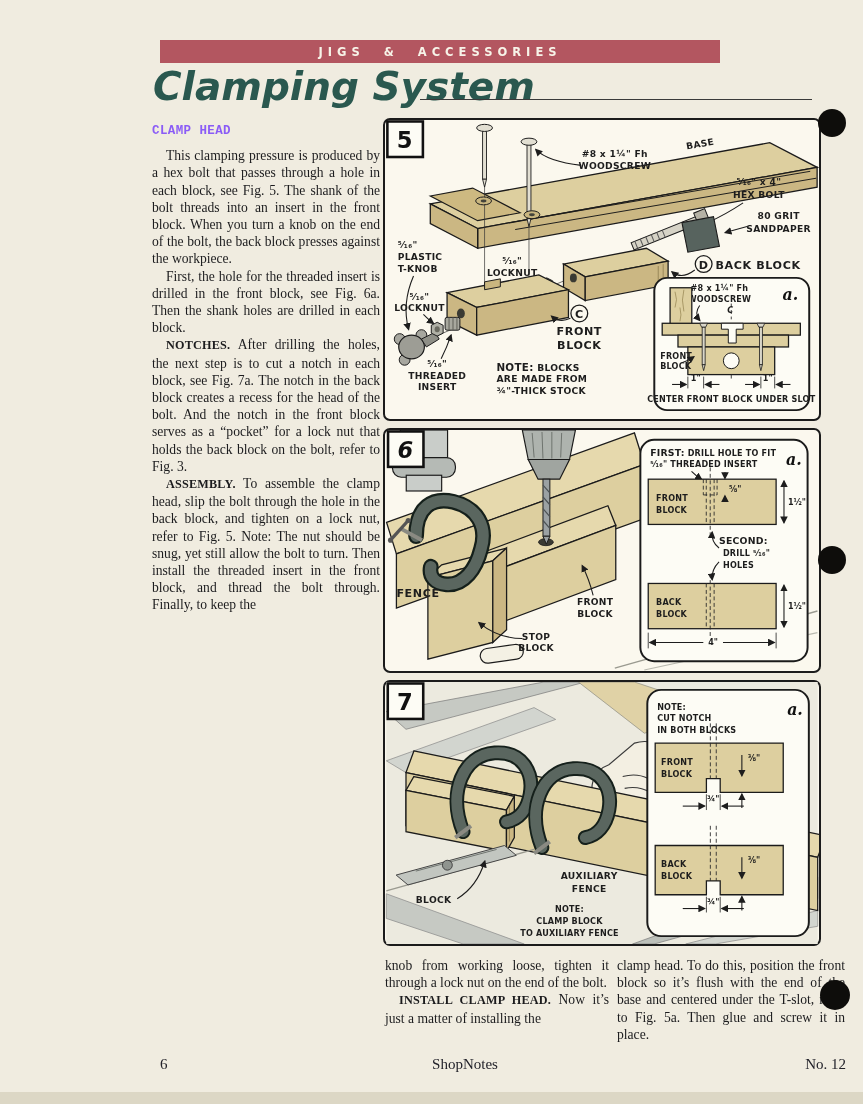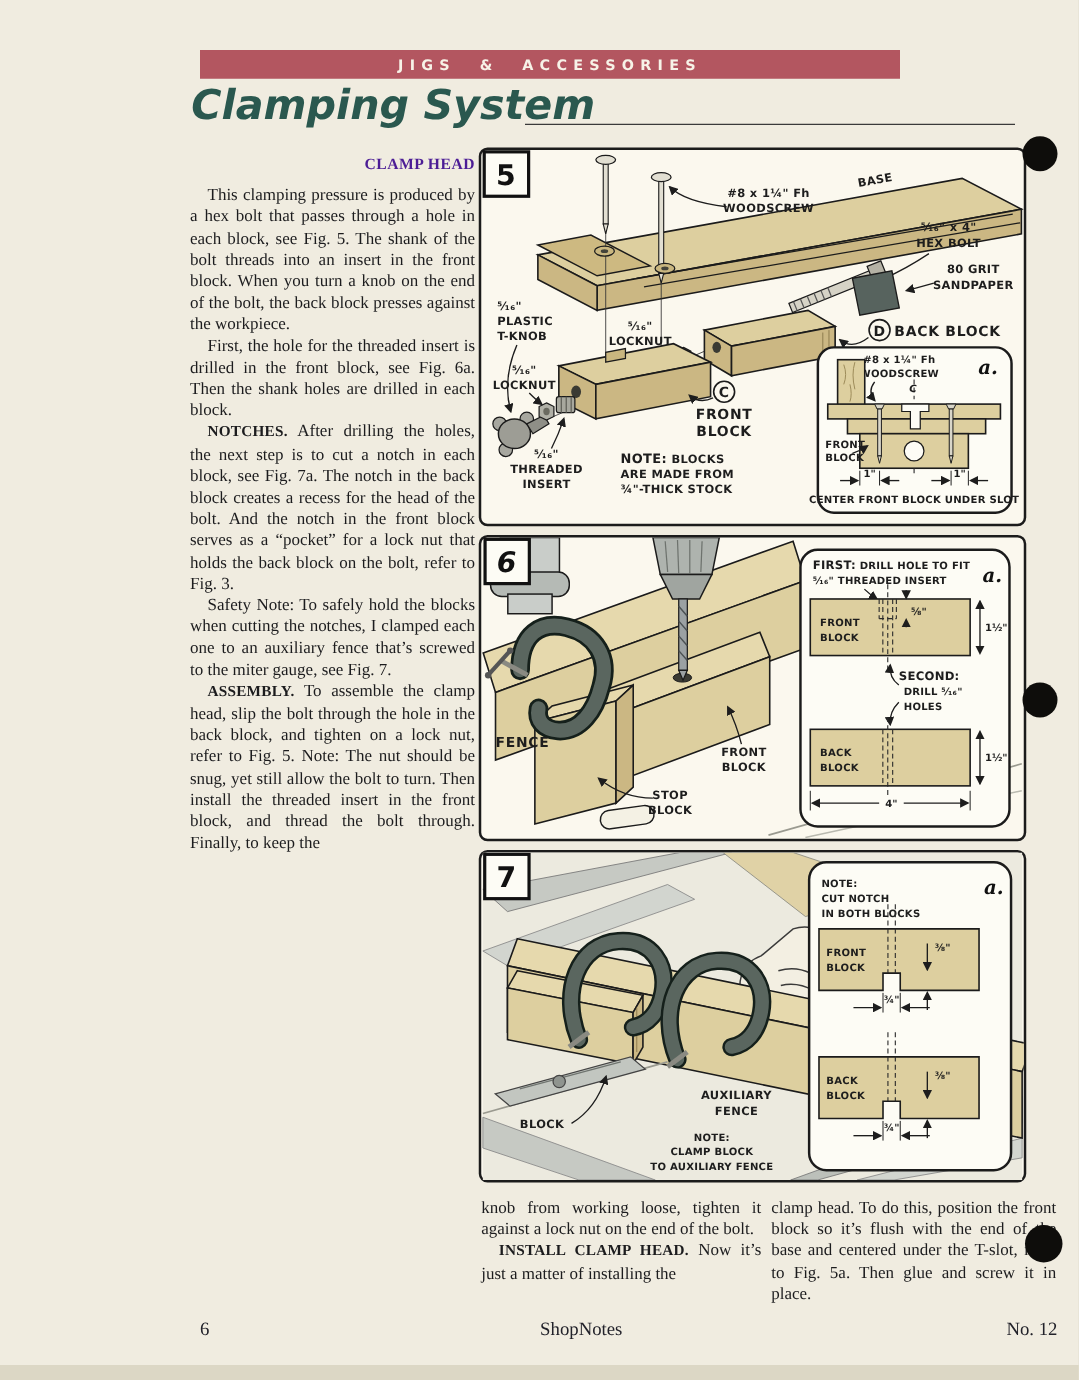--- a/index.html
+++ b/index.html
@@ -5,27 +5,27 @@
   html,body{margin:0;padding:0;}
   body{background:#c8c4b4;}
   .page{position:relative;width:863px;height:1104px;background:#f0ece0;overflow:hidden;
         font-family:"Liberation Serif","DejaVu Serif",serif;color:#1c1c1e;padding-left:13px;}
   .edge-strip{position:absolute;left:0;right:0;bottom:0;height:12px;background:#dcd7c5;}
   .banner{position:absolute;left:160px;top:40px;width:560px;height:23px;background:#b35660;
           display:flex;align-items:center;justify-content:center;}
   .banner span{font-family:"DejaVu Sans",sans-serif;font-weight:bold;font-size:11.5px;
                letter-spacing:5px;word-spacing:10px;color:#f7f3e8;}
   .title{position:absolute;left:153px;top:64px;font-family:"DejaVu Sans",sans-serif;
-         font-style:italic;font-weight:bold;font-size:33px;color:#2a584f;letter-spacing:0px;}
+         font-style:italic;font-weight:bold;font-size:39px;color:#2a584f;letter-spacing:0px;}
   .title-rule{position:absolute;left:420px;top:99px;width:392px;height:0;border-top:1.6px solid #3a3a3a;}
   .col{position:absolute;width:228px;font-size:13.6px;line-height:17.2px;text-align:justify;}
   .col p{margin:0;text-indent:14px;}
   .col p.noind{text-indent:0;}
-  .redhead{margin:10px 0 7px;text-align:right;text-indent:0;color:#4c1d95;
-           font-family:Liberation Serif, serif;font-size:12.5px;font-weight:bold;letter-spacing:.4px;}
+  .redhead{margin:10px 0 7px;text-align:left;text-indent:0;color:#8b5cf6;
+           font-family:Liberation Mono, monospace;font-size:12.5px;font-weight:bold;letter-spacing:.4px;}
   .lead{font-weight:bold;font-size:12.2px;letter-spacing:.2px;}
   .colL{left:152px;top:113px;}
   .colM{left:385px;top:957px;width:224px;}
   .colR{left:617px;top:957px;}
   .footer{position:absolute;top:1056px;font-size:15px;color:#22222a;}
   .f-page{left:160px;}
   .f-mag{left:380px;width:170px;text-align:center;}
   .f-issue{right:30px;}
   .figbox{position:absolute;left:383px;background:#fbf8ee;border:2.4px solid #1b1b1b;border-radius:7px;box-sizing:border-box;}
   .fig5{top:118px;width:438px;height:303px;}
@@ -61,26 +61,25 @@
     <span>JIGS &amp; ACCESSORIES</span>
   </div>
   <div class="title">Clamping System</div>
   <div class="title-rule"></div>
 
   <div class="col colL">
     <h3 class="redhead">CLAMP HEAD</h3>
     <p><span>This clamping pressure is produced by a hex bolt that passes through a hole in each block, see Fig. 5. The shank of the bolt threads into an insert in the front block. When you turn a knob on the end of the bolt, the back block presses against the workpiece.</span></p>
     <p><span>First, the hole for the threaded insert is drilled in the front block, see Fig. 6a. Then the shank holes are drilled in each block.</span></p>
     <p><span class="lead">NOTCHES.</span><span> After drilling the holes, the next step is to cut a notch in each block, see Fig. 7a. The notch in the back block creates a recess for the head of the bolt. And the notch in the front block serves as a “pocket” for a lock nut that holds the back block on the bolt, refer to Fig. 3.</span></p>
-    <p><span>Safety Note: To safely hold the blocks when cutting the notches, I clamped each one to an auxiliary fence that’s screwed to the miter gauge, see Fig. 7.</span></p>
     <p><span class="lead">ASSEMBLY.</span><span> To assemble the clamp head, slip the bolt through the hole in the back block, and tighten on a lock nut, refer to Fig. 5. Note: The nut should be snug, yet still allow the bolt to turn. Then install the threaded insert in the front block, and thread the bolt through. Finally, to keep the</span></p>
   </div>
 
   <div class="col colM">
-    <p class="noind"><span>knob from working loose, tighten it against a lock nut on the end of the bolt.</span></p>
+    <p class="noind"><span>knob from working loose, tighten it through a lock nut on the end of the bolt.</span></p>
     <p><span class="lead">INSTALL CLAMP HEAD.</span><span> Now it’s just a matter of installing the</span></p>
   </div>
   <div class="col colR">
     <p class="noind"><span>clamp head. To do this, position the front block so it’s flush with the end of the base and centered under the T-slot, refer to Fig. 5a. Then glue and screw it in place.</span></p>
   </div>
 
   <div class="figbox fig5">
   <svg viewBox="0 0 438 303">
     <defs>
           <marker id="ar5" viewBox="0 0 10 10" refX="8" refY="5" markerWidth="7" markerHeight="7" orient="auto-start-reverse">

